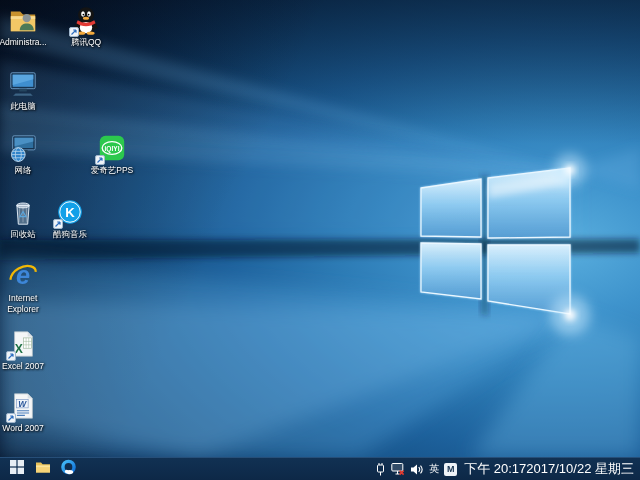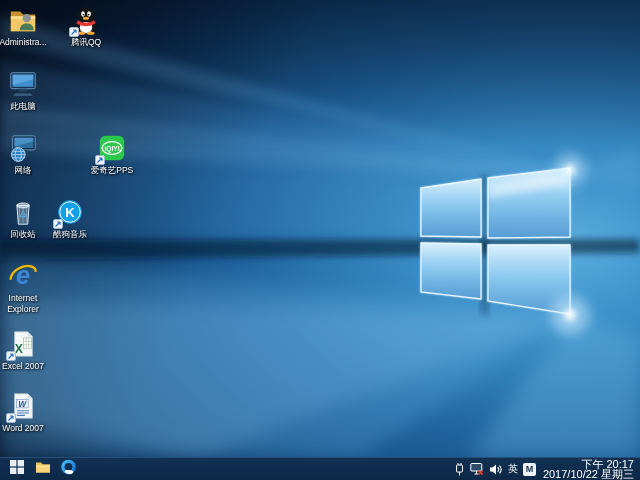--- a/index.html
+++ b/index.html
@@ -30,22 +30,22 @@
       background:linear-gradient(180deg,#113153 0%,#0d2847 100%);
       border-top:1px solid rgba(60,110,160,0.55);
       display:flex;align-items:center;}
   .tb-left{display:flex;align-items:center;height:100%;padding-left:6px;gap:5px;}
   .tb-btn{width:21px;height:100%;display:flex;align-items:center;justify-content:center;}
   .tray{margin-left:auto;display:flex;align-items:center;height:100%;gap:5px;padding-right:4px;}
   .tray-ic{display:flex;align-items:center;justify-content:center;height:100%;}
   .lang{color:#fff;font-size:10px;line-height:10px;}
   .ime{width:13px;height:13px;background:#eef3f8;border-radius:2px;color:#16324f;
        font-size:9px;font-weight:bold;display:flex;align-items:center;justify-content:center;}
-  .clock{display:flex;flex-direction:column;align-items:flex-end;justify-content:center;
-       color:#fff;font-size:11px;line-height:10px;padding:0 2px;}
+  .clock{display:flex;align-items:flex-end;justify-content:center;
+       color:#fff;font-size:13px;line-height:10px;padding:0 2px;}
 </style>
 </head>
 <body>
 
 <div id="screen">
 
   <svg id="wall" viewBox="0 0 640 480" preserveAspectRatio="none">
     <defs>
       <filter id="b3" x="-40%" y="-40%" width="180%" height="180%">
           <feGaussianBlur stdDeviation="3"></feGaussianBlur>

